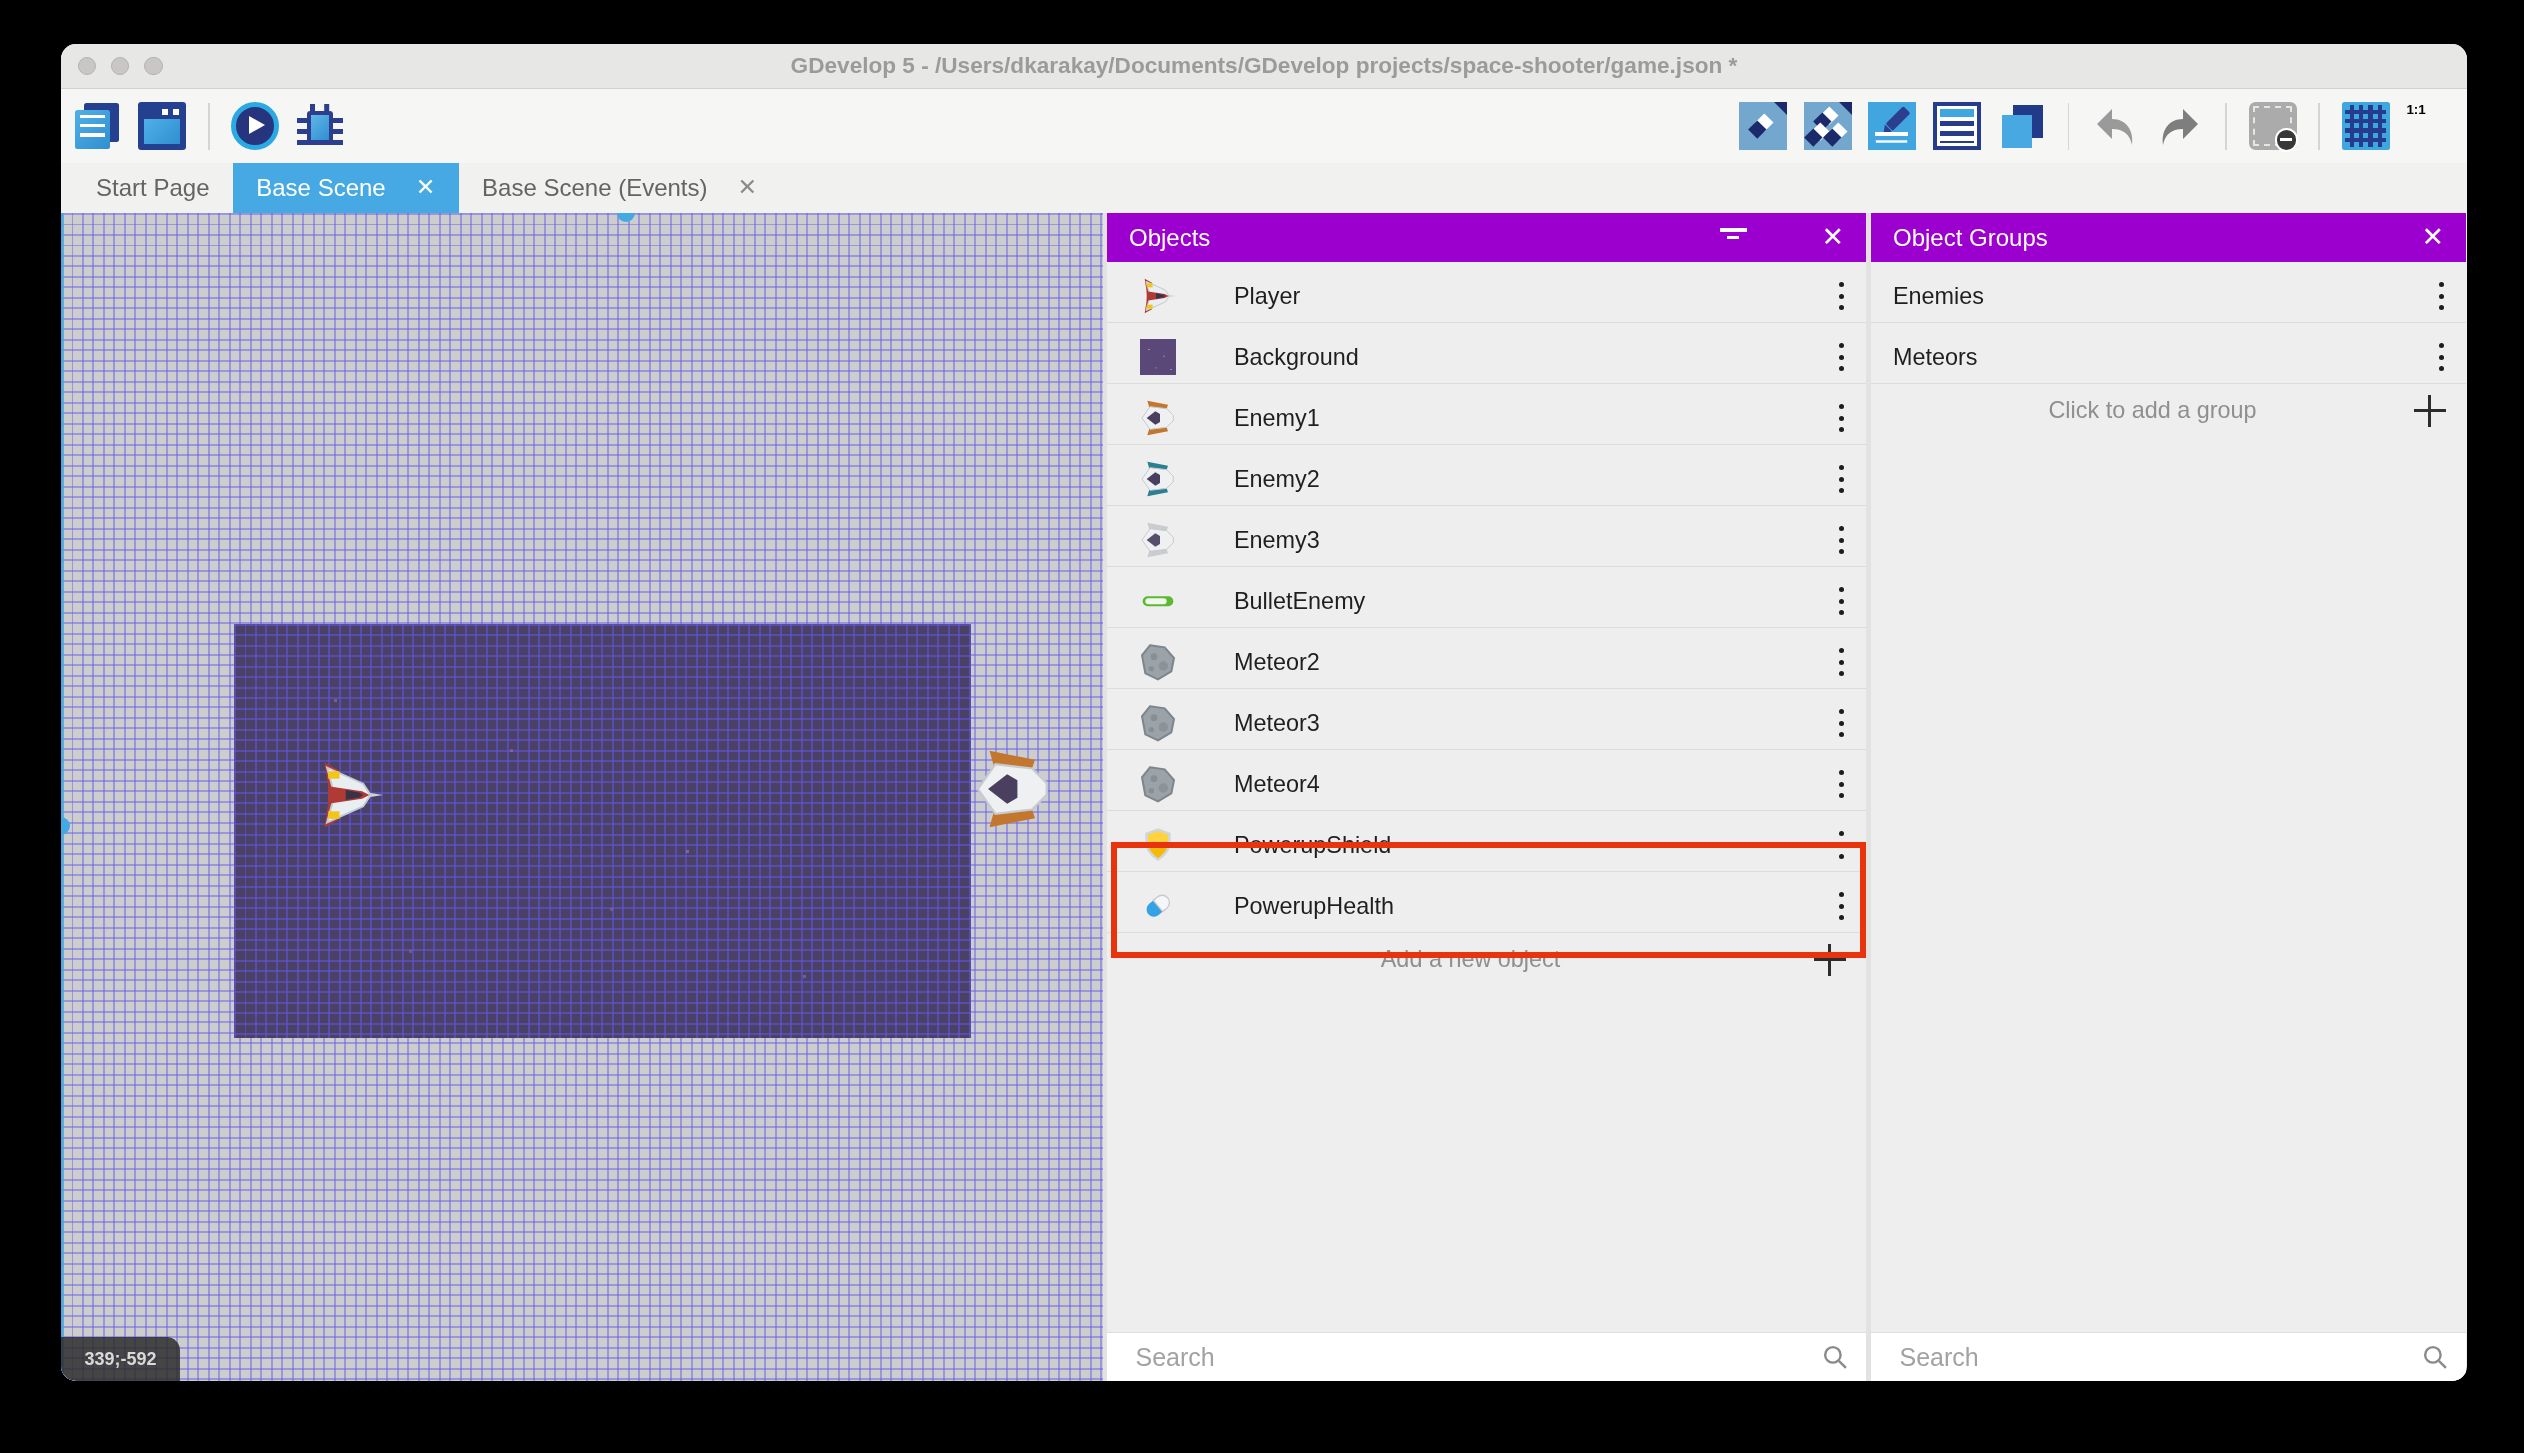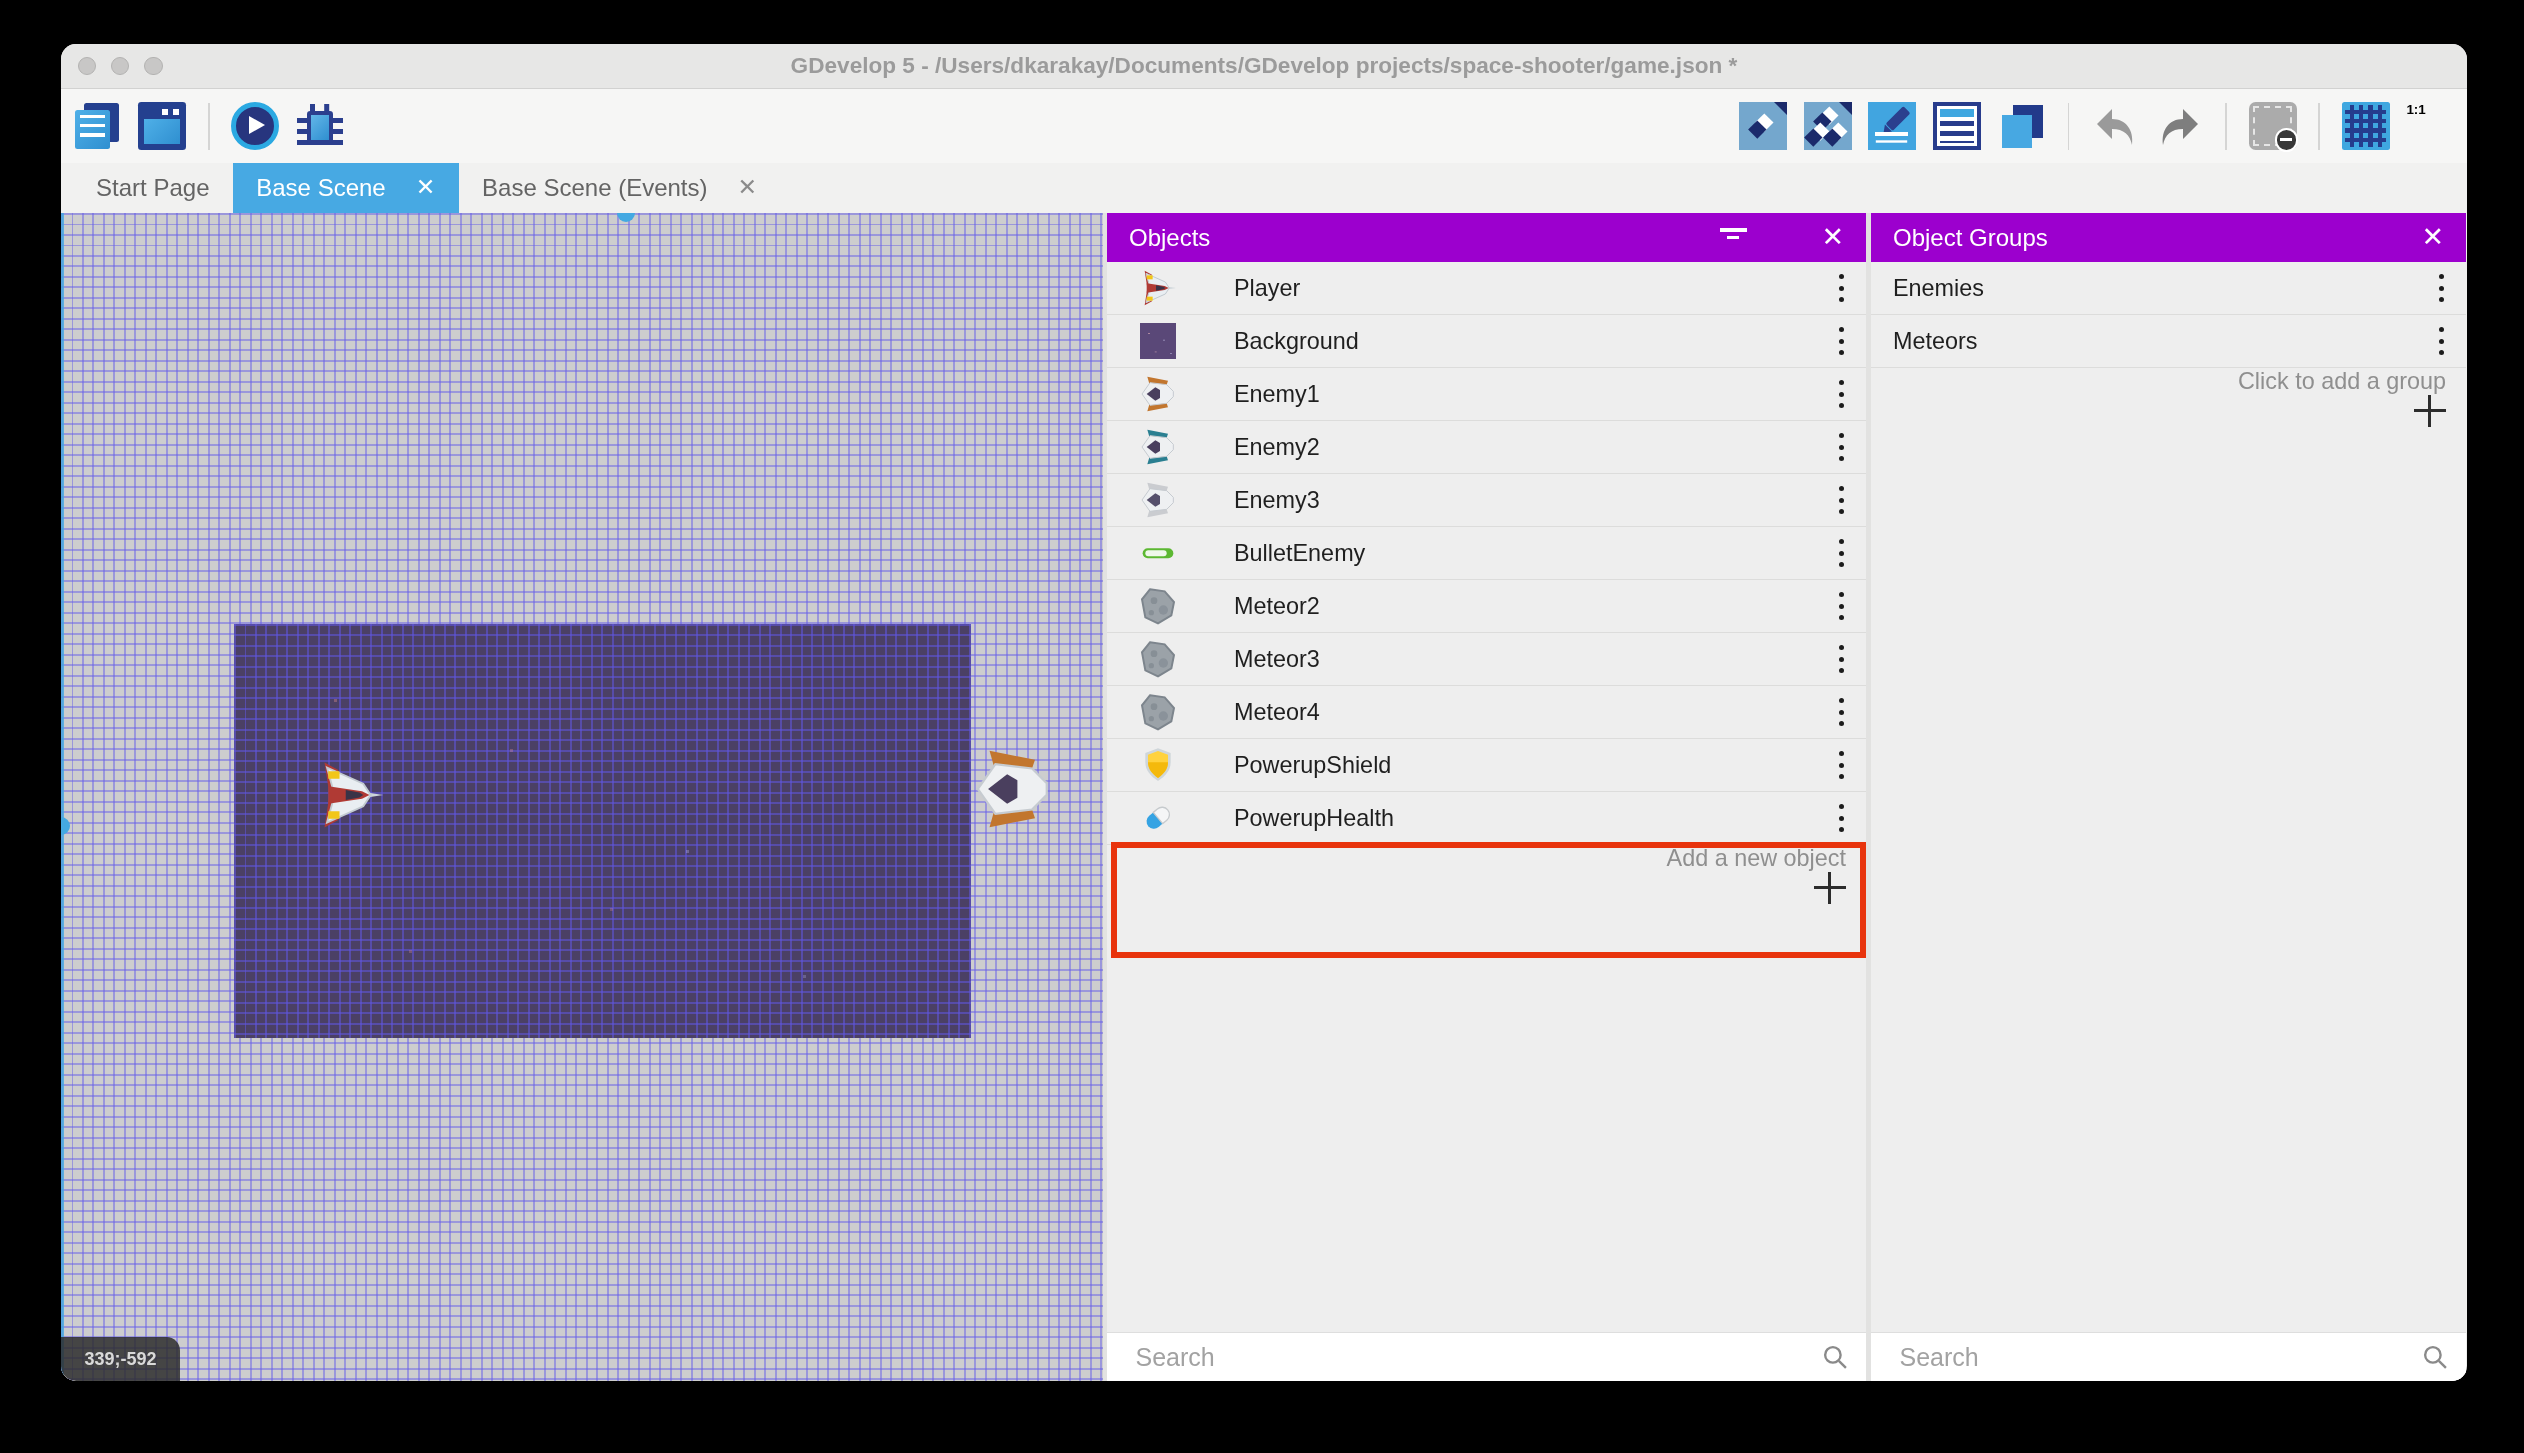--- a/index.html
+++ b/index.html
@@ -104,32 +104,32 @@
   .groups-panel{width:600px;flex:none;border-left:5px solid #e2e2e1;}
   .panel-header{height:49px;flex:none;background:#9c00ce;display:flex;align-items:center;padding:0 22px;gap:37px;}
   .panel-title{color:#fff;font-size:24px;font-weight:500;}
   .panel-header .spacer{flex:1;}
   .filter-icon{width:33px;height:25px;position:relative;margin-right:35px;cursor:pointer;}
   .filter-icon::before{content:"";position:absolute;left:3.3px;top:3.3px;width:27px;height:3.3px;background:#fff;
      box-shadow:5px 7.5px 0 -5px #fff,-5px 7.5px 0 -5px #fff;}
   .filter-icon::after{content:"";position:absolute;left:11px;top:11px;width:11.7px;height:3.3px;background:#fff;box-shadow:3.3px 7.5px 0 -3.3px #fff,-3.3px 7.5px 0 -3.3px #fff;}
   .panel-close{color:#fff;font-size:27px;line-height:1;cursor:pointer;}
   .list{position:relative;flex:1;overflow:hidden;}
-  .row{height:53px;display:flex;align-items:center;border-bottom:1.7px solid #dcdcdb;padding:0 22px 0 31px;cursor:pointer;}
+  .row{height:53px;display:flex;align-items:center;border-bottom:1.7px solid #dcdcdb;padding:0 22px 0 31px;cursor:pointer;margin-top:8px;}
   .groups-panel .row{padding-left:22px;}
   .obj-icon{width:40px;height:40px;flex:none;margin-right:56px;position:relative;}
   .obj-icon svg{width:100%;height:100%;display:block;}
   .bg-tile{position:absolute;inset:1.7px;background:#5a4878;}
   .bg-tile::after{content:"";position:absolute;left:8.4px;top:10px;width:1.7px;height:1.7px;background:rgba(255,200,200,.5);
      box-shadow:15px 6.7px 0 rgba(220,220,255,.45),6.7px 18.4px 0 rgba(255,200,200,.4),22px 20px 0 rgba(220,220,255,.4);}
   .row-label{font-size:23.4px;color:#1f1f1f;flex:1;}
   .kebab{width:5px;height:5px;border-radius:50%;background:#1c1c1c;position:relative;flex:none;margin-left:10px;cursor:pointer;}
   .kebab::before{content:"";position:absolute;left:0;top:-11.7px;width:5px;height:5px;border-radius:50%;background:#1c1c1c;}
   .kebab::after{content:"";position:absolute;left:0;top:11.7px;width:5px;height:5px;border-radius:50%;background:#1c1c1c;}
-  .add-row{height:53px;display:flex;align-items:flex-end;padding:0 20px;cursor:pointer;flex-direction:column;}
+  .add-row{height:53px;display:flex;align-items:center;padding:0 20px;cursor:pointer;}
   .add-label{flex:1;text-align:center;font-size:23.4px;color:#8f8f8f;}
   .plus{width:32px;height:32px;position:relative;flex:none;cursor:pointer;}
   .plus::before{content:"";position:absolute;left:0;top:14.2px;width:32px;height:3.3px;background:#2c2c2c;}
   .plus::after{content:"";position:absolute;left:14.2px;top:0;width:3.3px;height:32px;background:#2c2c2c;}
   .highlight-box{position:absolute;left:4.2px;right:0;top:580px;height:116px;border:6.7px solid #e8330c;pointer-events:none;z-index:5;}
 
   .search-bar{height:49px;flex:none;background:#fff;border-top:1.7px solid #dedede;position:relative;display:flex;align-items:center;}
   .search-bar input{flex:1;height:100%;border:none;outline:none;background:transparent;font-size:25px;color:#444;
      padding:0 59px 0 28.5px;font-family:"Liberation Sans",sans-serif;}
   .search-bar input::placeholder{color:#a2a2a2;}

